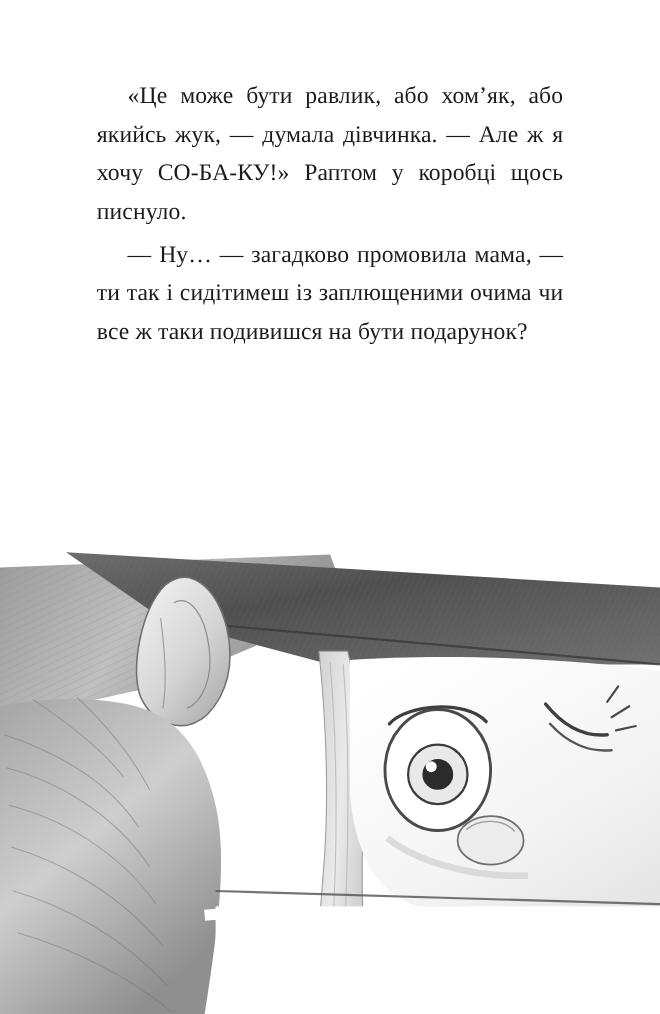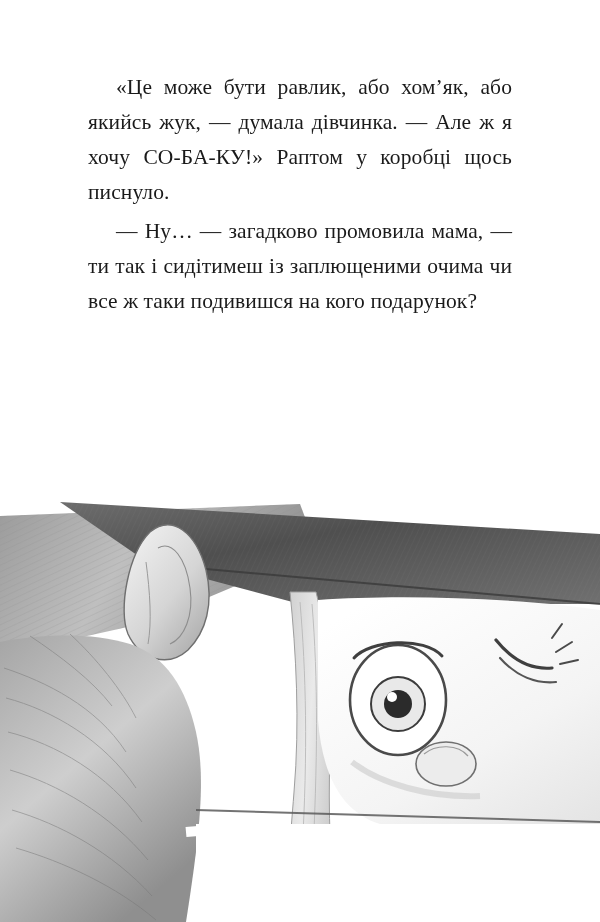--- a/index.html
+++ b/index.html
@@ -57,21 +57,21 @@
     display: block;
   }
 </style>
 </head>
 <body>
 
 <div class="page">
 
   <div class="text-block">
     <p class="para indent">«Це може бути равлик, або хом’як, або якийсь жук, — думала дівчинка. — Але ж я хочу СО-БА-КУ!» Раптом у коробці щось писнуло.</p>
-    <p class="para indent">— Ну… — загадково промовила мама, — ти так і сидітимеш із заплющеними очима чи все ж таки подивишся на кого подарунок?</p>
+    <p class="para indent">— Ну… — загадково промовила мама, — ти так і сидітимеш із заплющеними очима чи все ж таки подивишся на бути подарунок?</p>
   </div>
 
   <div class="illustration">
     <svg width="600" height="430" viewBox="0 0 600 430" xmlns="http://www.w3.org/2000/svg">
       <defs>
         <linearGradient id="furGrad" x1="0" y1="0" x2="1" y2="0.3">
           <stop offset="0%" stop-color="#9b9b9b"></stop>
           <stop offset="45%" stop-color="#bfbfbf"></stop>
           <stop offset="100%" stop-color="#8d8d8d"></stop>
         </linearGradient>

